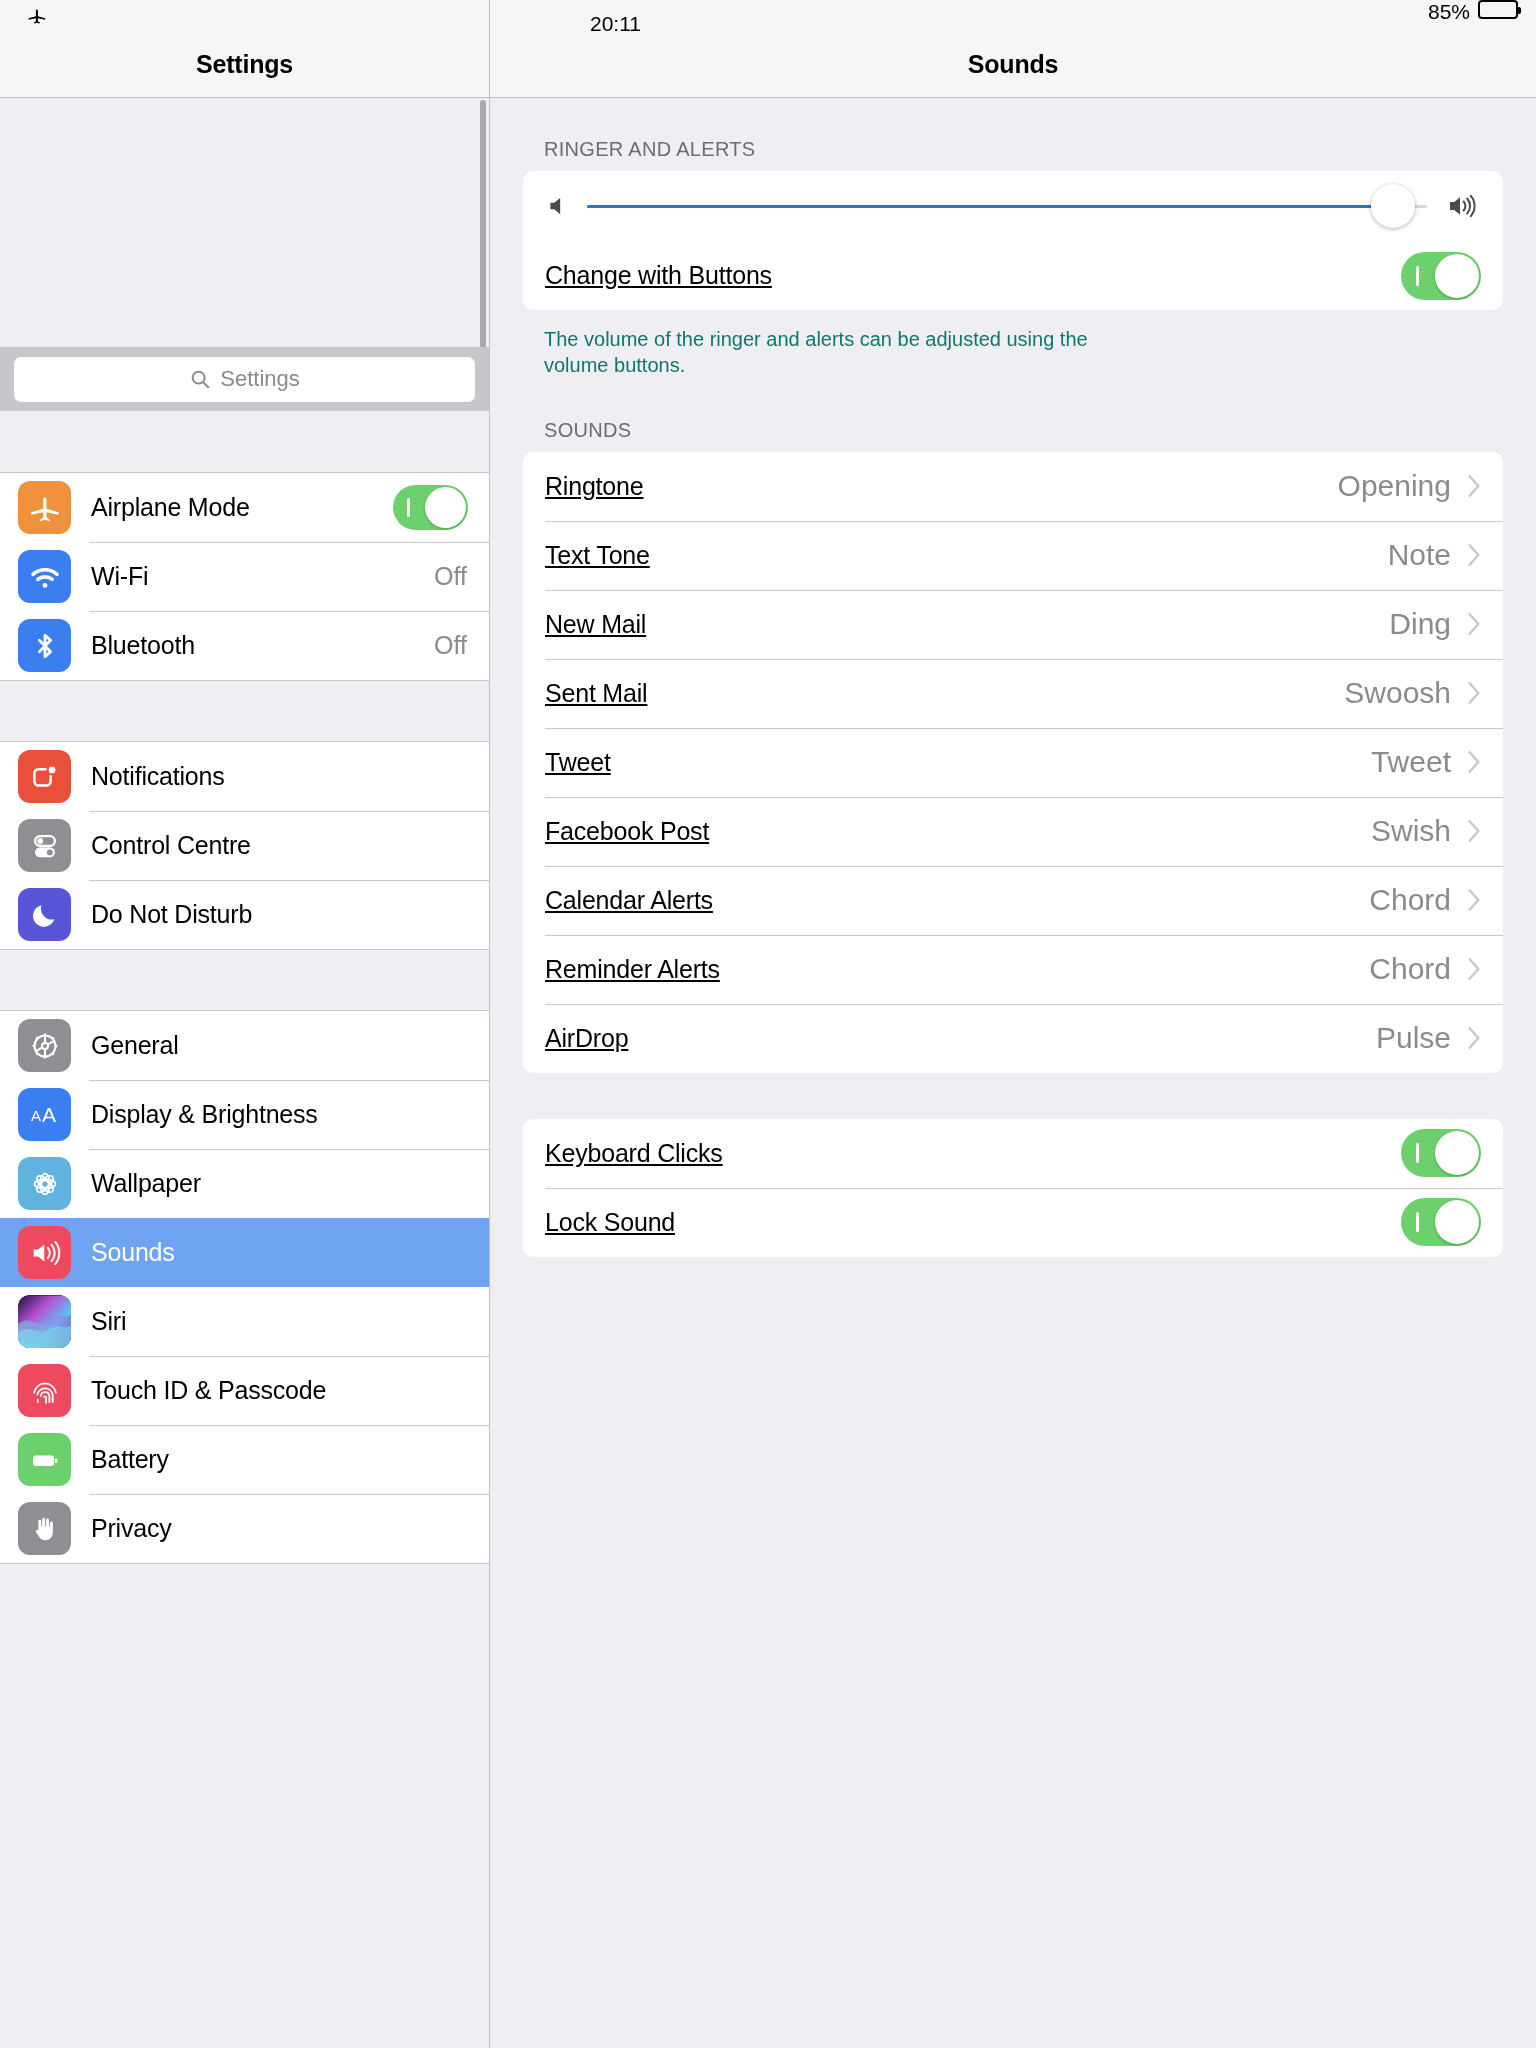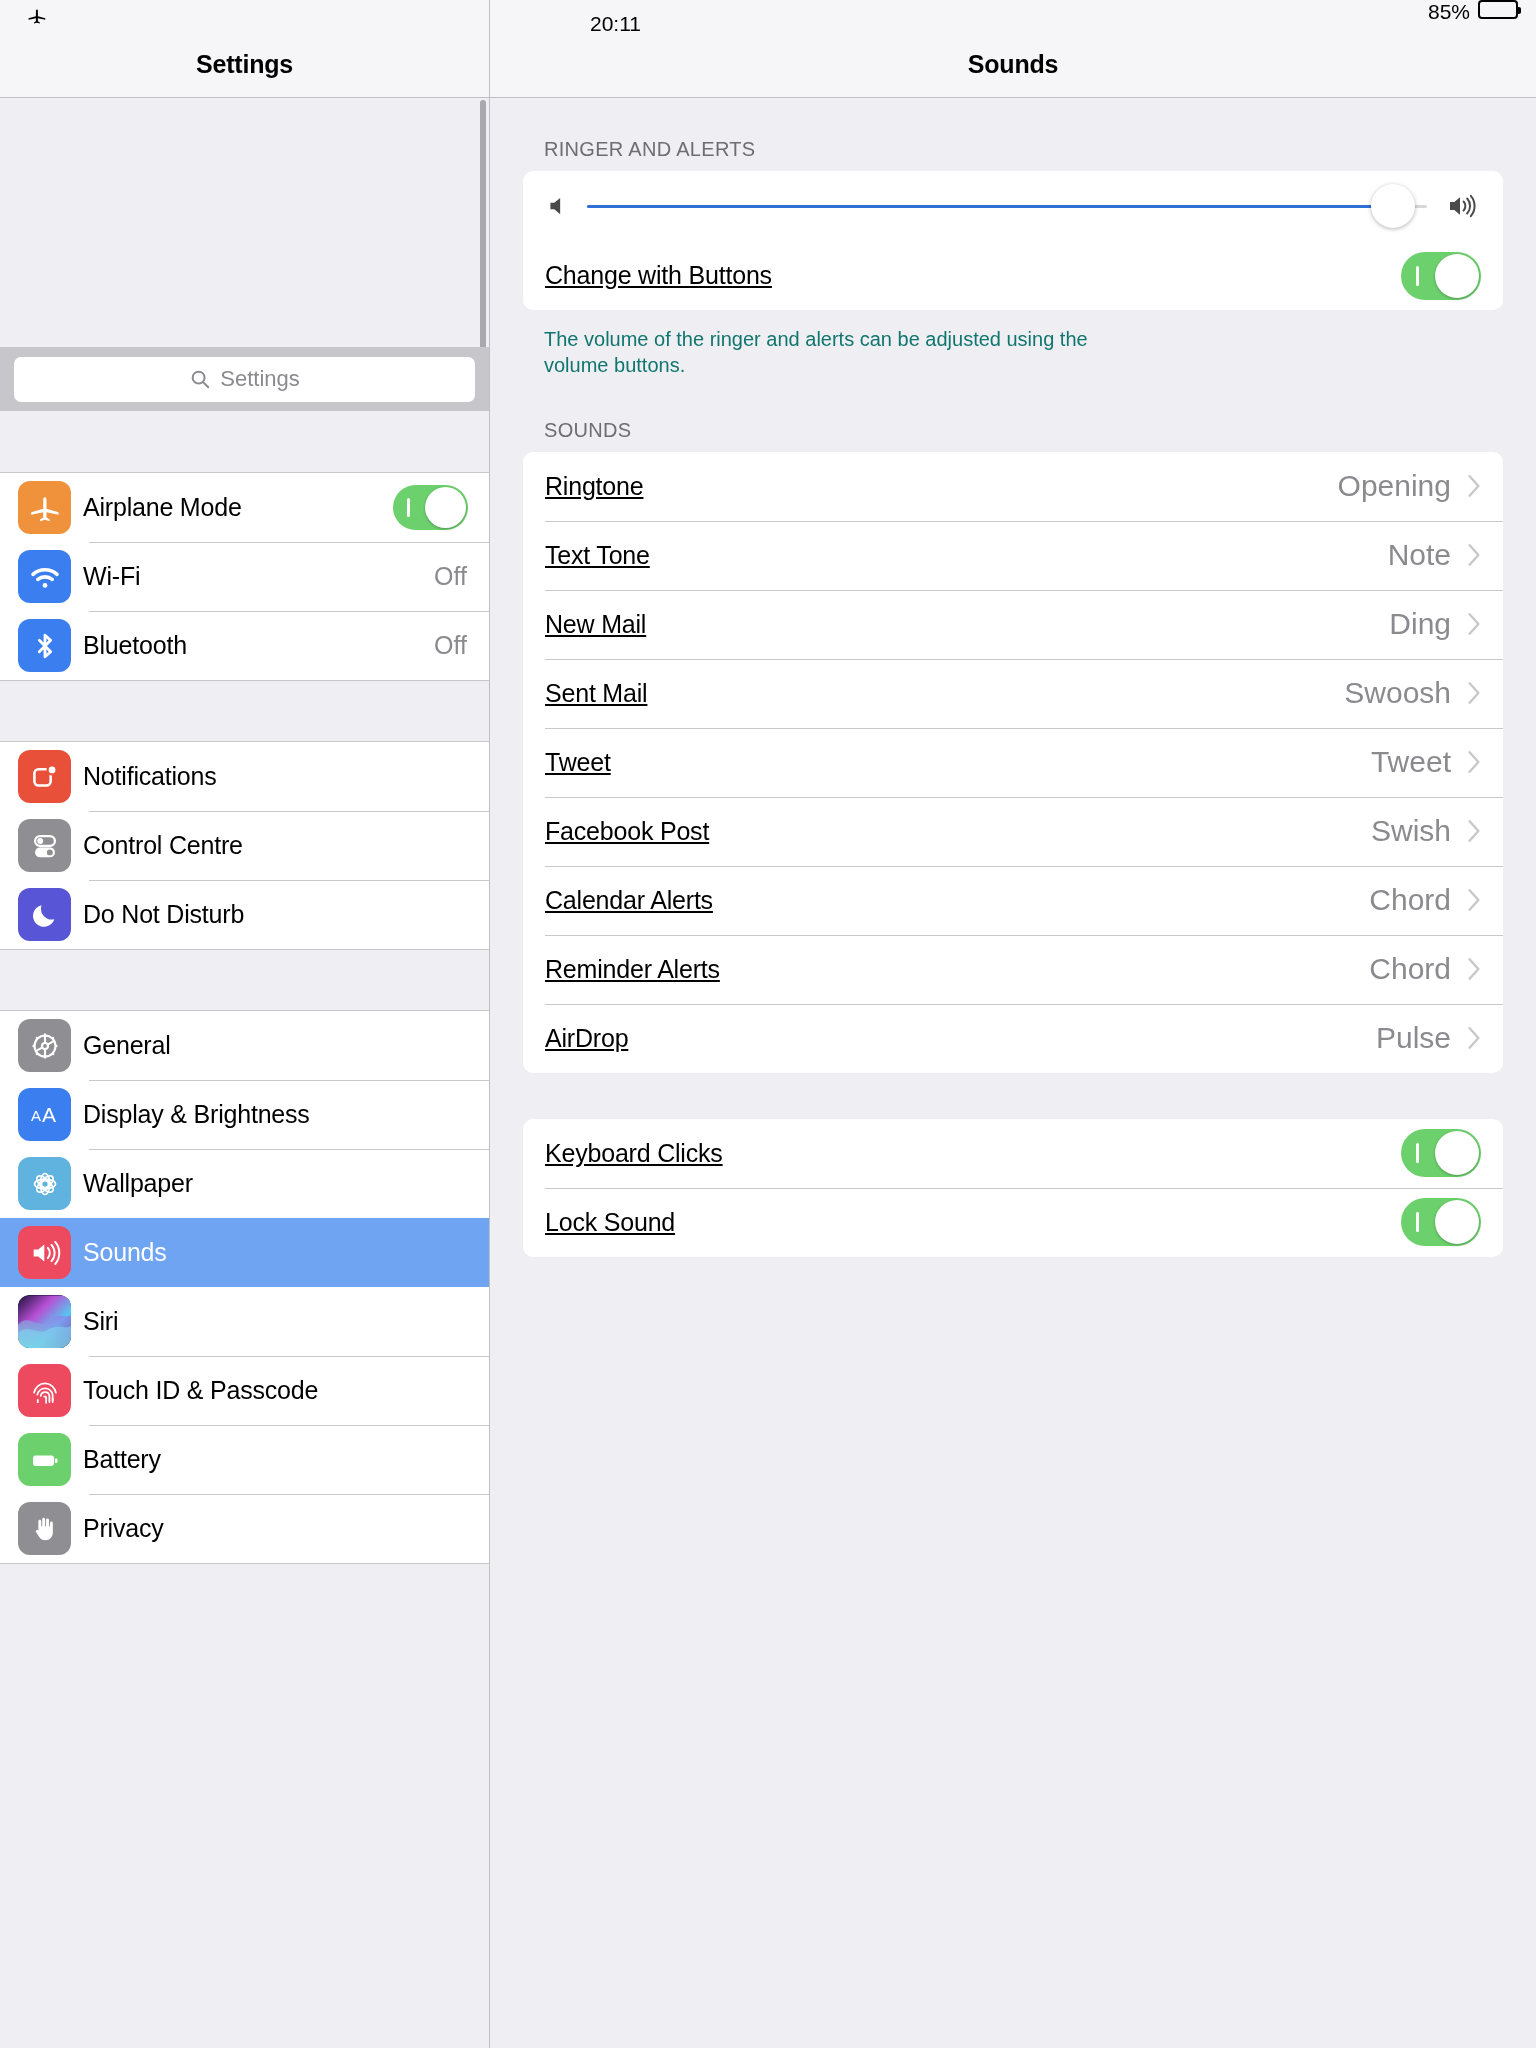--- a/index.html
+++ b/index.html
@@ -60,21 +60,21 @@
   }
   .sb-row.selected { background:#6EA4F2; }
   .sb-row + .sb-row::before {
     content:""; position:absolute; left:89px; right:0; top:0; height:1px; background:#C8C7CC;
   }
   .sb-row.selected::before, .sb-row.selected + .sb-row::before { background:transparent; }
   .sb-icon {
     width:53px; height:53px; border-radius:12px; flex:0 0 auto;
     display:flex; align-items:center; justify-content:center; overflow:hidden;
   }
-  .sb-label { margin-left:12px; font-size:25px; color:#000; letter-spacing:-0.2px; }
+  .sb-label { margin-left:20px; font-size:25px; color:#000; letter-spacing:-0.2px; }
   .sb-row.selected .sb-label { color:#FFFFFF; }
   .sb-value { margin-left:auto; margin-right:22px; font-size:25px; color:#8A8A8F; }
 
   
   .toggle {
     margin-left:auto; margin-right:21px;
     width:75px; height:45px; border-radius:23px; position:relative; flex:0 0 auto;
     background:#6CD16C;
   }
   .toggle .knob {

